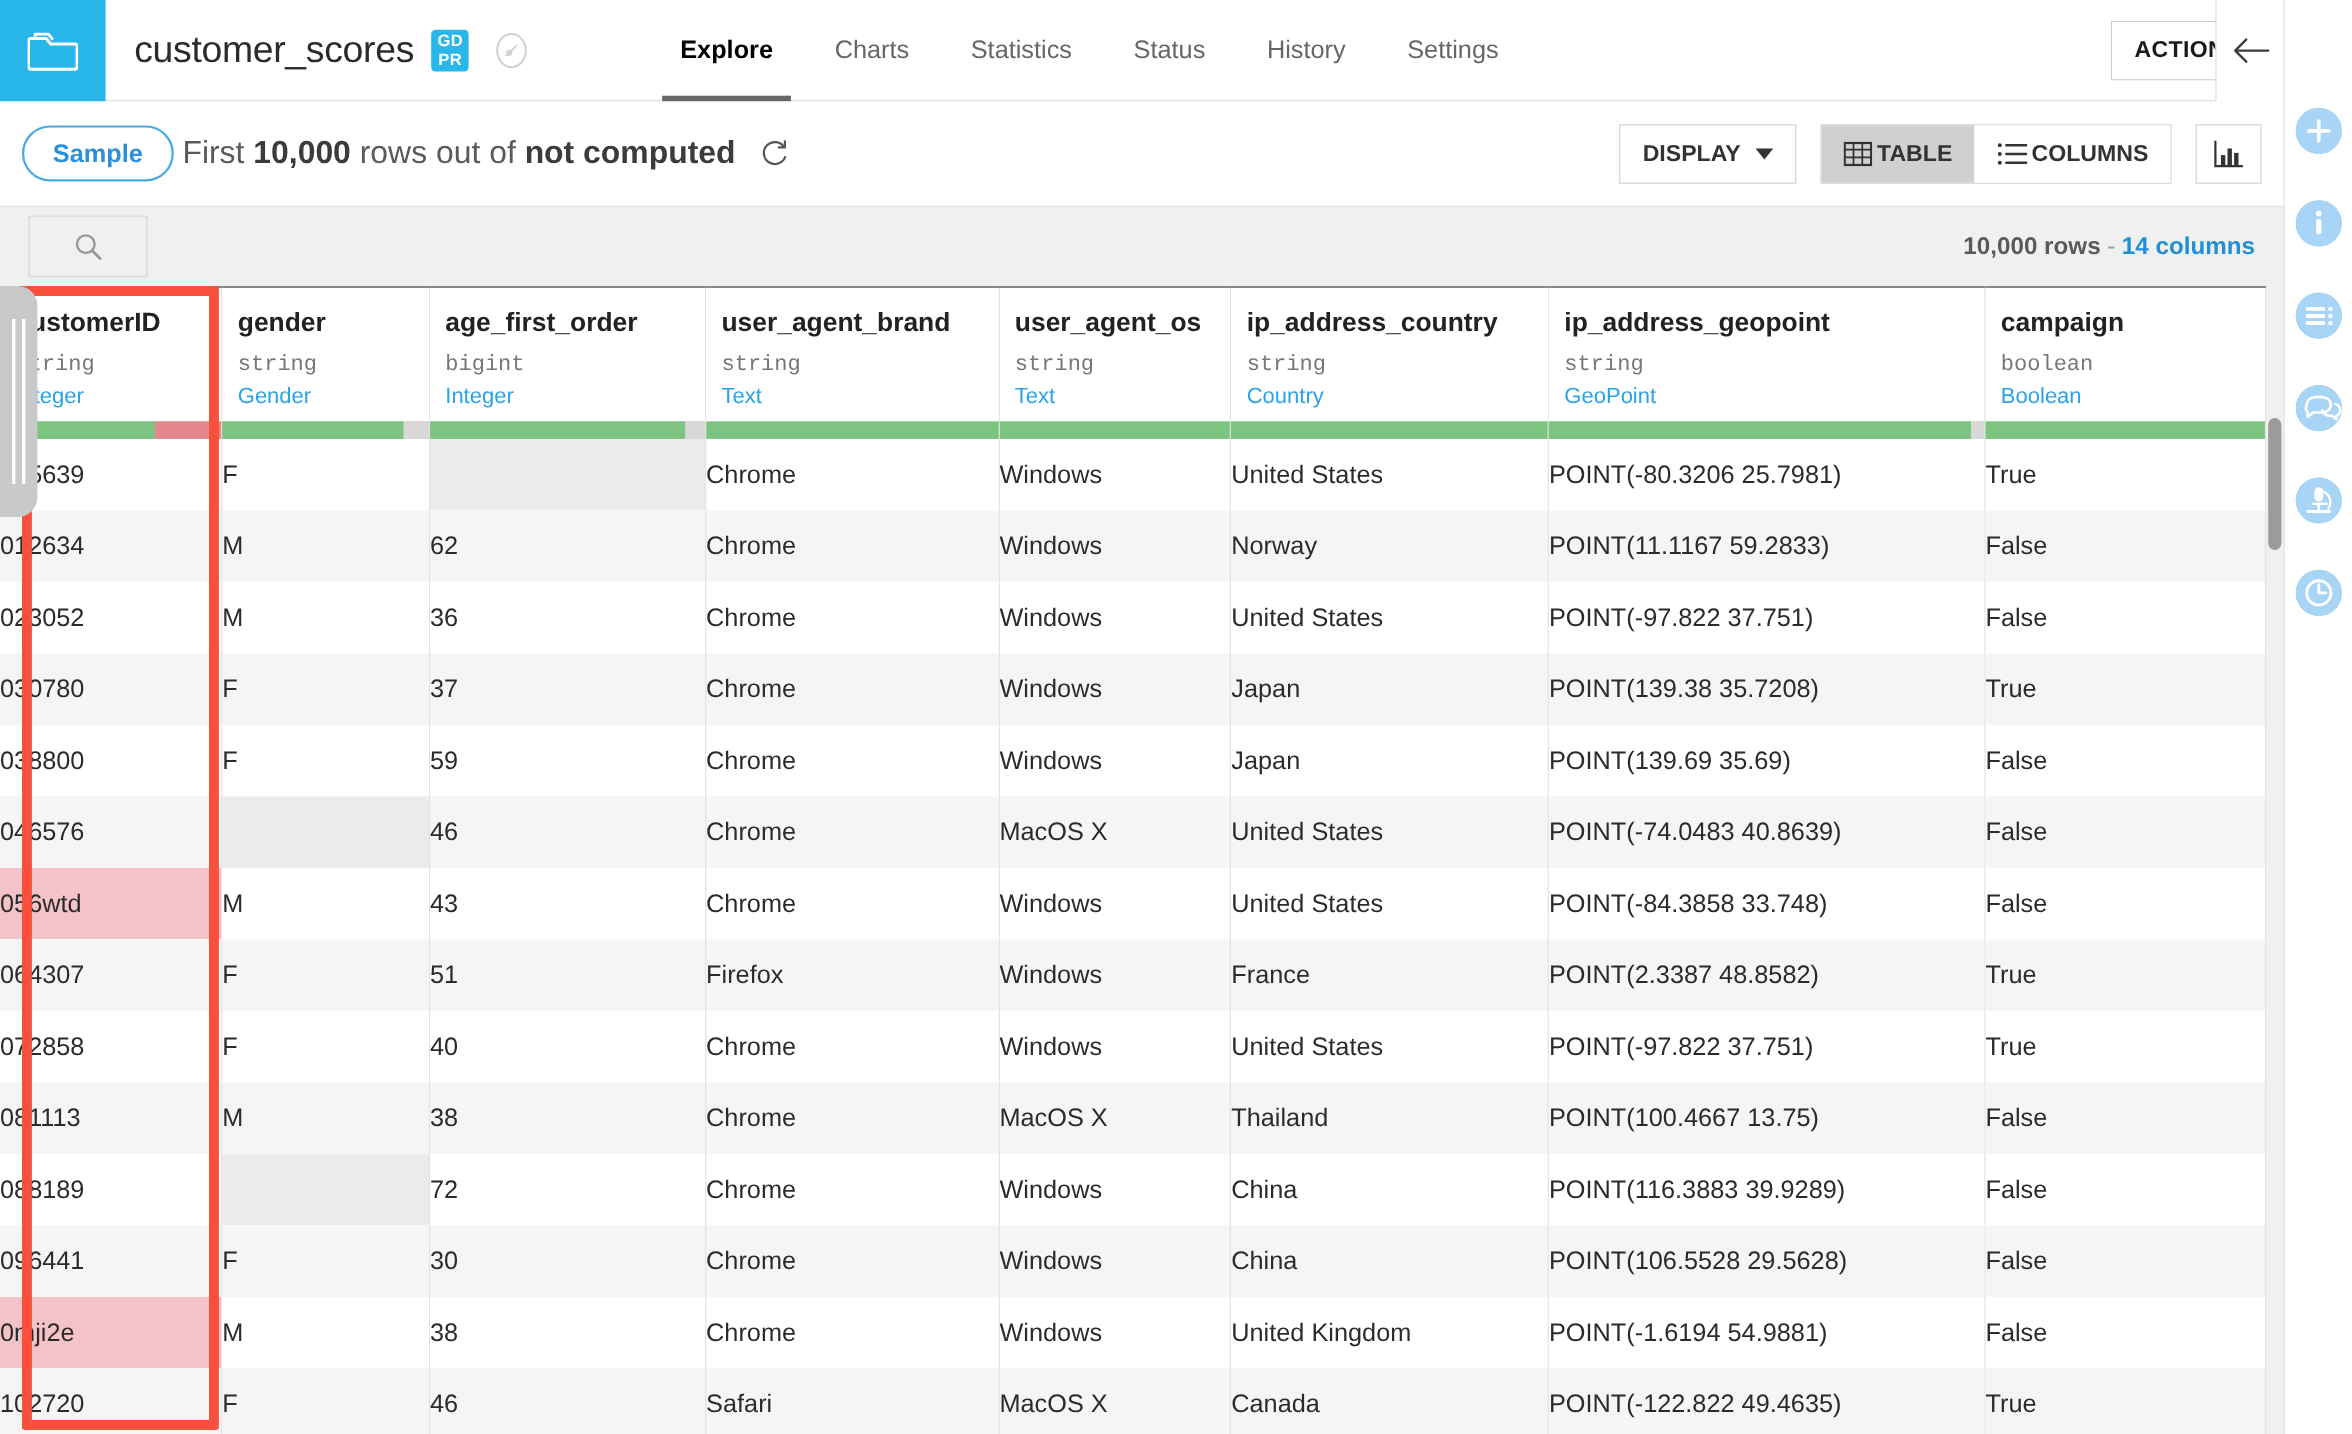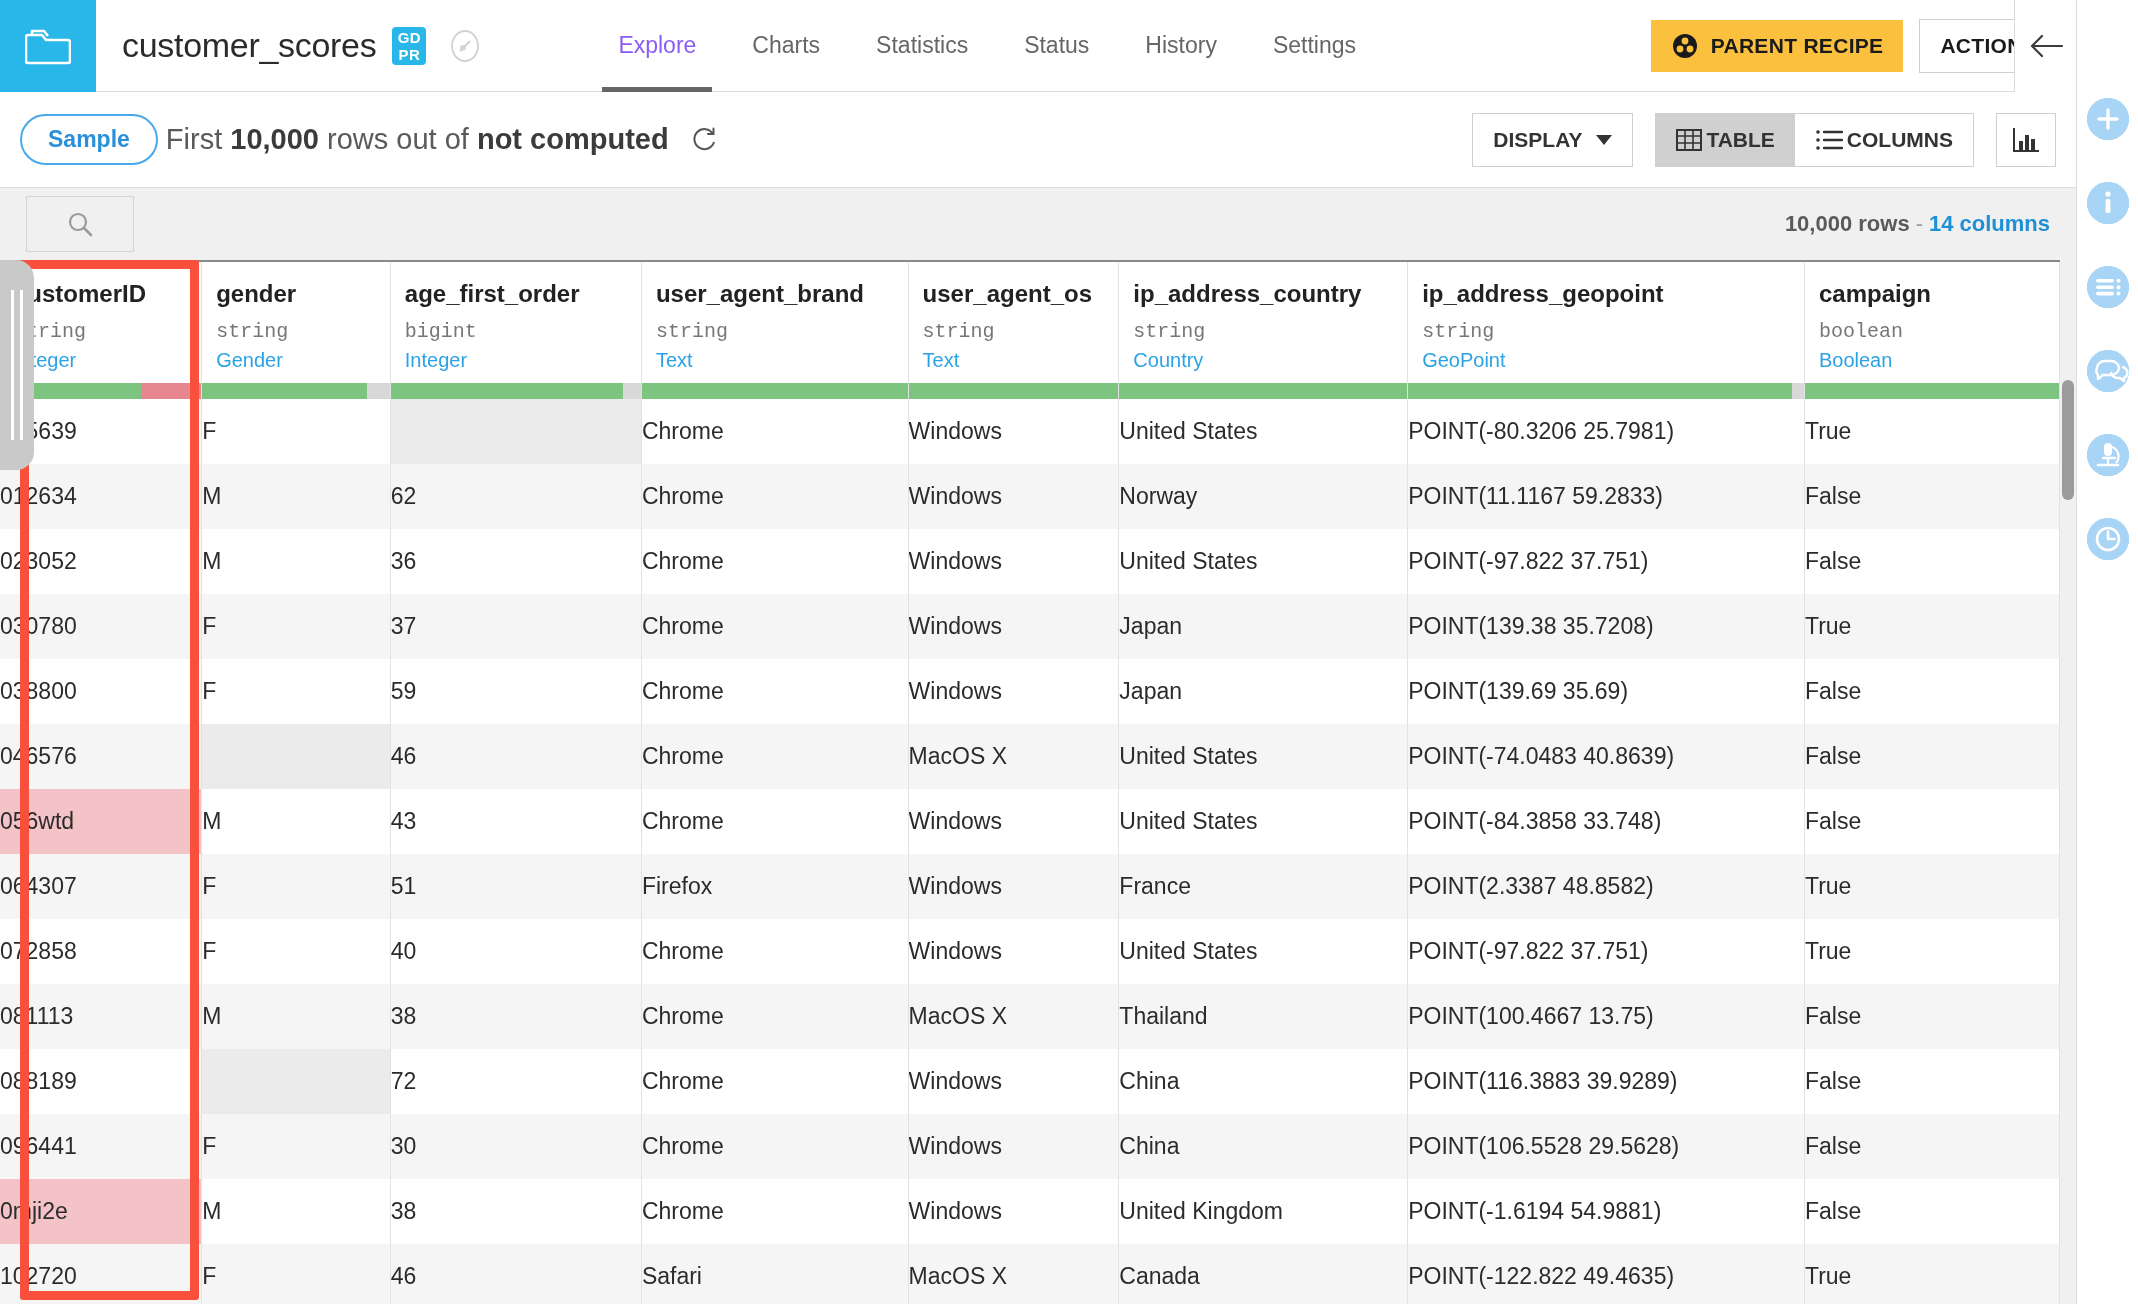--- a/index.html
+++ b/index.html
@@ -34,21 +34,21 @@
     letter-spacing:0.5px;
   }
   .compass-icon { margin-left: 22px; width: 34px; height: 34px; opacity: .45; }
 
   .tabs { display: flex; align-items: flex-end; height: 92px; margin-left: 108px; gap: 0; }
   .tab {
     font-size: 23px; color: #666; padding: 0 28px;
     height: 92px; display: flex; align-items: center; position: relative;
     white-space: nowrap; cursor: pointer;
   }
-  .tab.active { color: #8b5cf6; font-weight: normal; }
+  .tab.active { color: #000000; font-weight: bold; }
   .tab.active::after {
     content: ""; position: absolute; left: 12px; right: 12px; bottom: 0;
     height: 5px; background: #666;
   }
 
   .topbar-right { margin-left: auto; display: flex; align-items: center; padding-right: 18px; gap: 0; }
   .btn-parent-recipe {
     background: #fbc13e; color: #1a1a1a; font-weight: bold; font-size: 21px;
     padding: 0 20px; height: 52px; display: flex; align-items: center; gap: 12px;
     letter-spacing: .3px; cursor: pointer; border: none;
@@ -201,29 +201,20 @@
       <div class="tabs">
         <div class="tab active">Explore</div>
         <div class="tab">Charts</div>
         <div class="tab">Statistics</div>
         <div class="tab">Status</div>
         <div class="tab">History</div>
         <div class="tab">Settings</div>
       </div>
 
       <div class="topbar-right">
-        <div class="btn-parent-recipe">
-          <svg class="recipe-glyph" viewBox="0 0 28 28">
-            <circle cx="14" cy="14" r="12" fill="#1a1a1a"></circle>
-            <circle cx="14" cy="9" r="3.4" fill="#fbc13e"></circle>
-            <circle cx="9" cy="17" r="3.4" fill="#fbc13e"></circle>
-            <circle cx="19" cy="17" r="3.4" fill="#fbc13e"></circle>
-          </svg>
-          <span>PARENT RECIPE</span>
-        </div>
         <div class="btn-actions">ACTIONS</div>
       </div>
 
       <div class="back-arrow-wrap">
         <svg width="36" height="30" viewBox="0 0 36 30">
           <path d="M34 15 H4 M14 5 L4 15 L14 25" fill="none" stroke="#3c3c3c" stroke-width="2.2" stroke-linecap="round" stroke-linejoin="round"></path>
         </svg>
       </div>
     </div>
 

